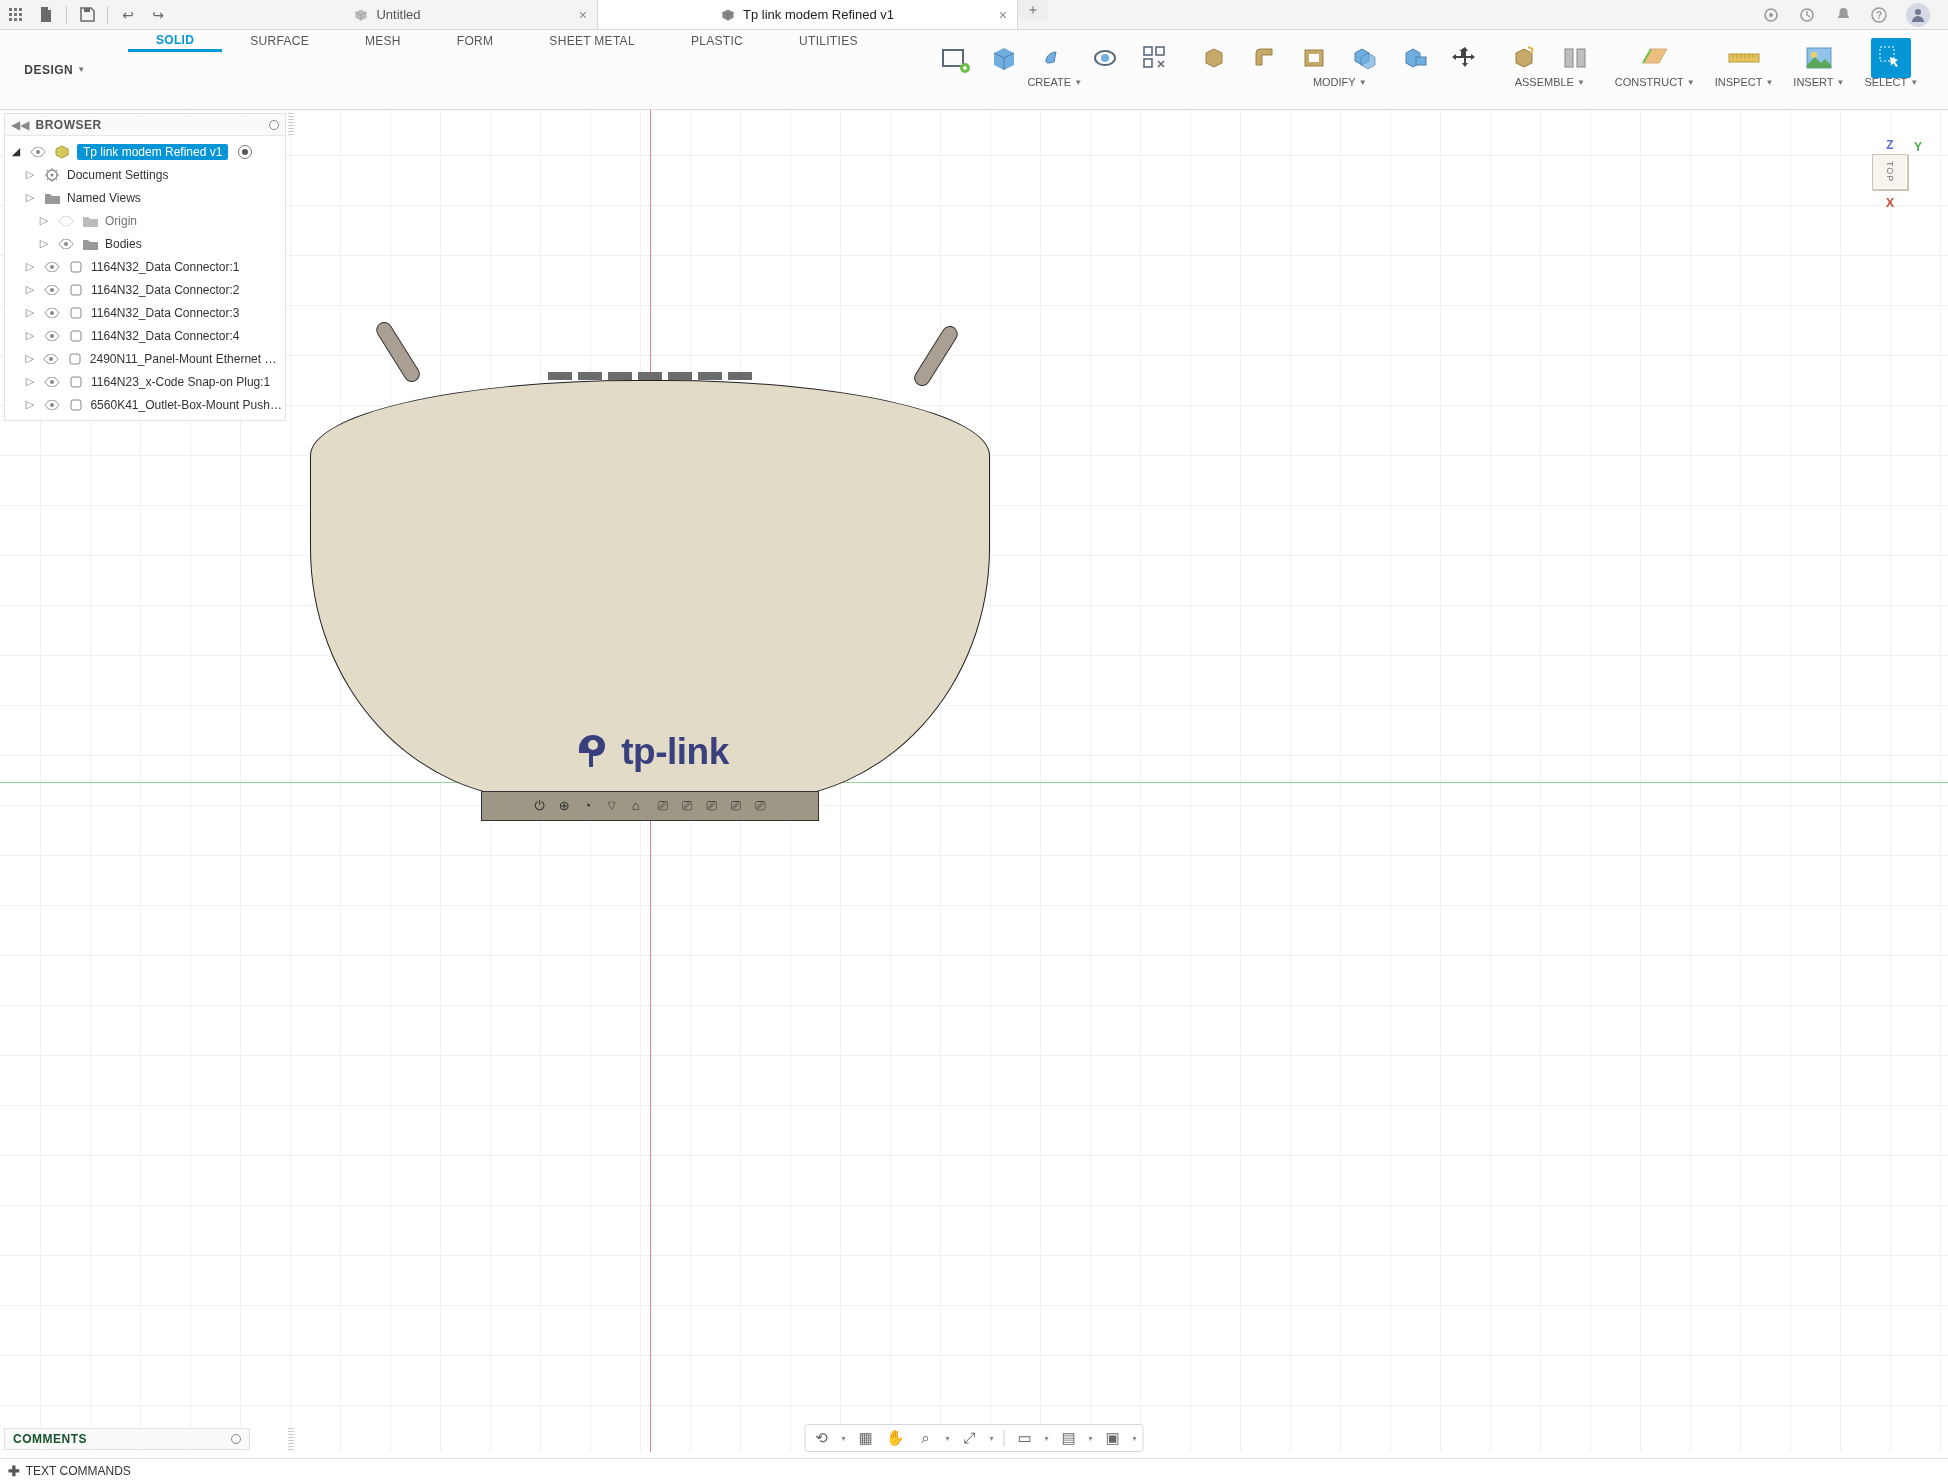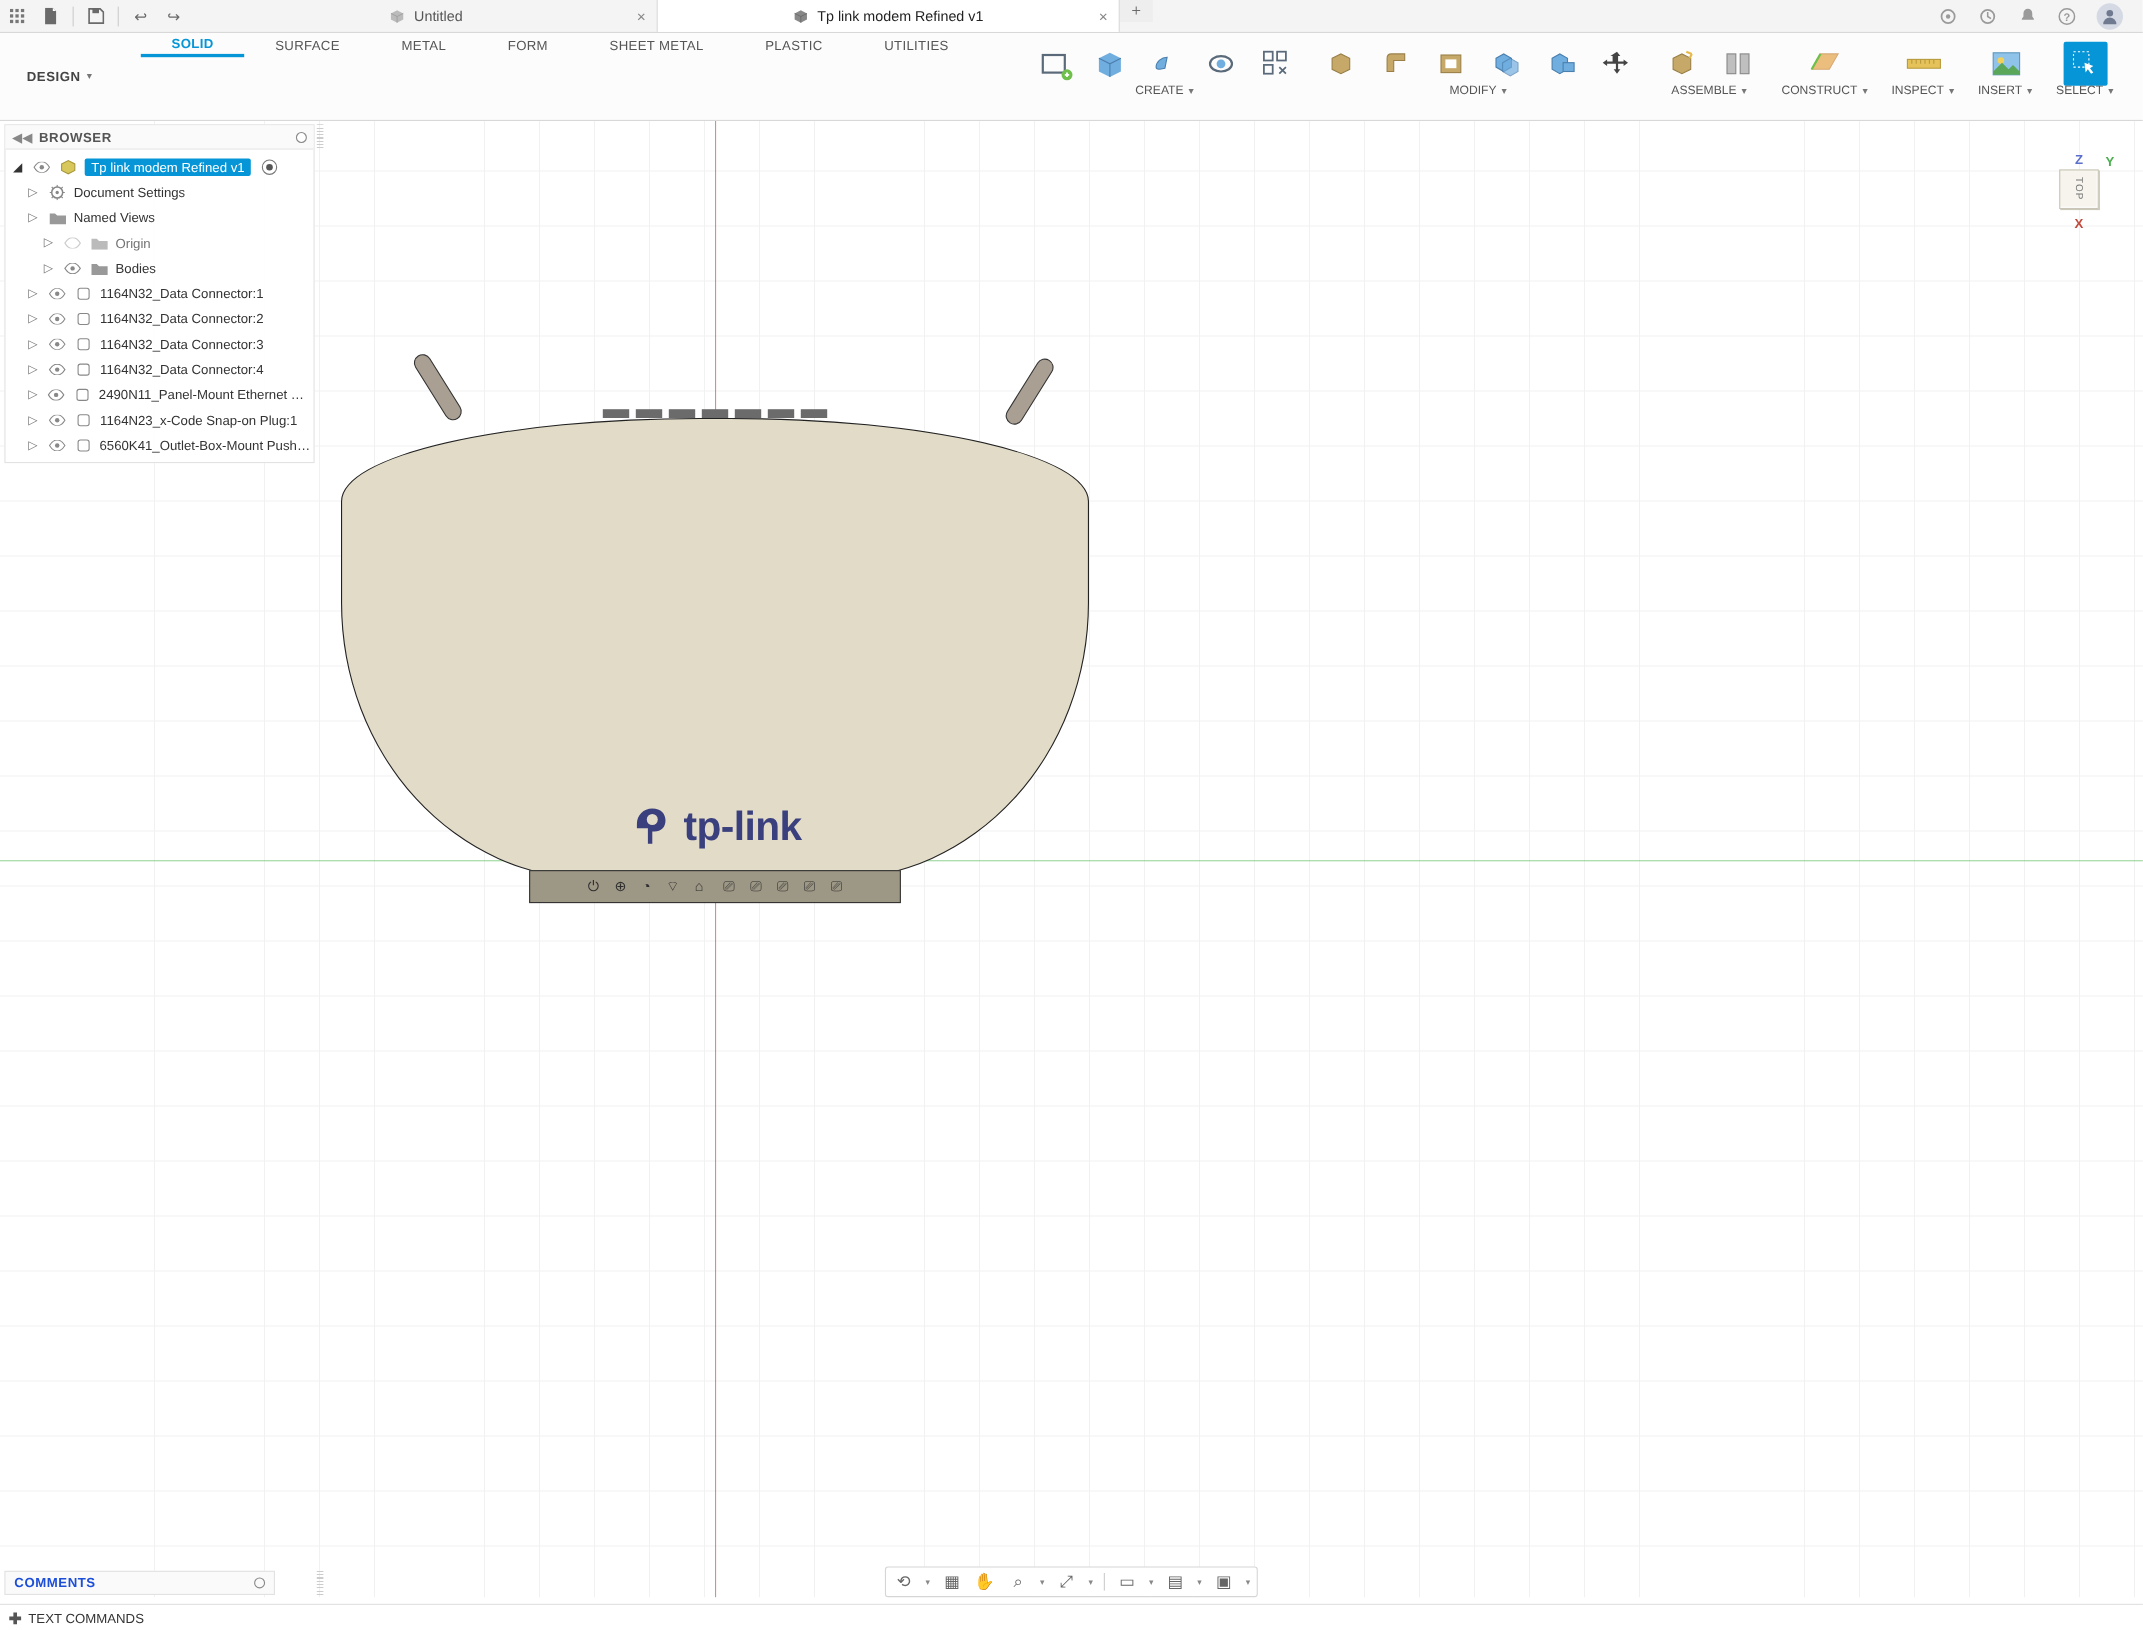--- a/index.html
+++ b/index.html
@@ -99,21 +99,21 @@
   .ports{position:absolute;left:140px;right:140px;top:62px;height:10px;display:flex;gap:6px;justify-content:center;}
   .ports div{width:24px;height:8px;background:#6b6b6b;}
   .logo-wrap{position:absolute;left:0;right:0;top:350px;display:flex;justify-content:center;align-items:center;gap:8px;}
   .logo-wrap svg{color:#3a3f7d;}
   .logo-text{font-size:37px;font-weight:700;color:#3a3f7d;letter-spacing:-.5px;}
   .led-panel{position:absolute;left:170px;right:170px;top:410px;height:30px;background:#9d9785;border:1px solid #333;display:flex;align-items:center;justify-content:center;gap:18px;}
   .led-panel .grp{display:flex;gap:14px;}
   .led-panel .ico{font-size:13px;color:#2e2e2e;}
 
   
-  .comments{position:absolute;left:4px;bottom:32px;width:246px;height:22px;background:#fafafa;border:1px solid #e2e2e2;display:flex;align-items:center;padding:0 8px;font-size:12px;color:#1d4ed8;}
+  .comments{position:absolute;left:4px;bottom:32px;width:246px;height:22px;background:#fafafa;border:1px solid #e2e2e2;display:flex;align-items:center;padding:0 8px;font-size:12px;color:#14532d;}
   .comments .t{flex:1;font-weight:600;letter-spacing:.5px;}
   .comments .plus{width:10px;height:10px;border:1px solid #888;border-radius:50%;display:inline-block;margin-left:4px;}
   .textcmd{position:absolute;left:0;right:0;bottom:0;height:24px;background:#fff;border-top:1px solid #e0e0e0;display:flex;align-items:center;padding:0 8px;font-size:12px;color:#333;}
   .textcmd .plus{font-size:14px;color:#555;margin-right:6px;font-weight:bold;}
 
   
   .navbar{position:absolute;left:50%;bottom:30px;transform:translateX(-50%);height:28px;background:#fff;border:1px solid #d6d6d6;border-radius:3px;display:flex;align-items:center;padding:0 6px;gap:10px;}
   .navbar .nb{width:20px;height:20px;display:flex;align-items:center;justify-content:center;color:#666;cursor:pointer;font-size:15px;}
   .navbar .nsep{width:1px;height:16px;background:#ccc;}
 
@@ -213,21 +213,21 @@
 
 <div class="ribbon">
   <div class="design-btn">
     <span>DESIGN</span>
       <span style="font-size:8px;color:#777">▼</span>
   </div>
   <div style="display:flex;flex-direction:row;flex:1;gap:39px;">
     <div class="ribbon-row1">
       <div class="rtab active">SOLID</div>
       <div class="rtab">SURFACE</div>
-      <div class="rtab">METAL</div>
+      <div class="rtab">MESH</div>
       <div class="rtab">FORM</div>
       <div class="rtab">SHEET METAL</div>
       <div class="rtab">PLASTIC</div>
       <div class="rtab">UTILITIES</div>
     </div>
     <div class="ribbon-row2">
 
       <div class="rgroup labeled">
         <div class="icons">
           <div class="tool">

